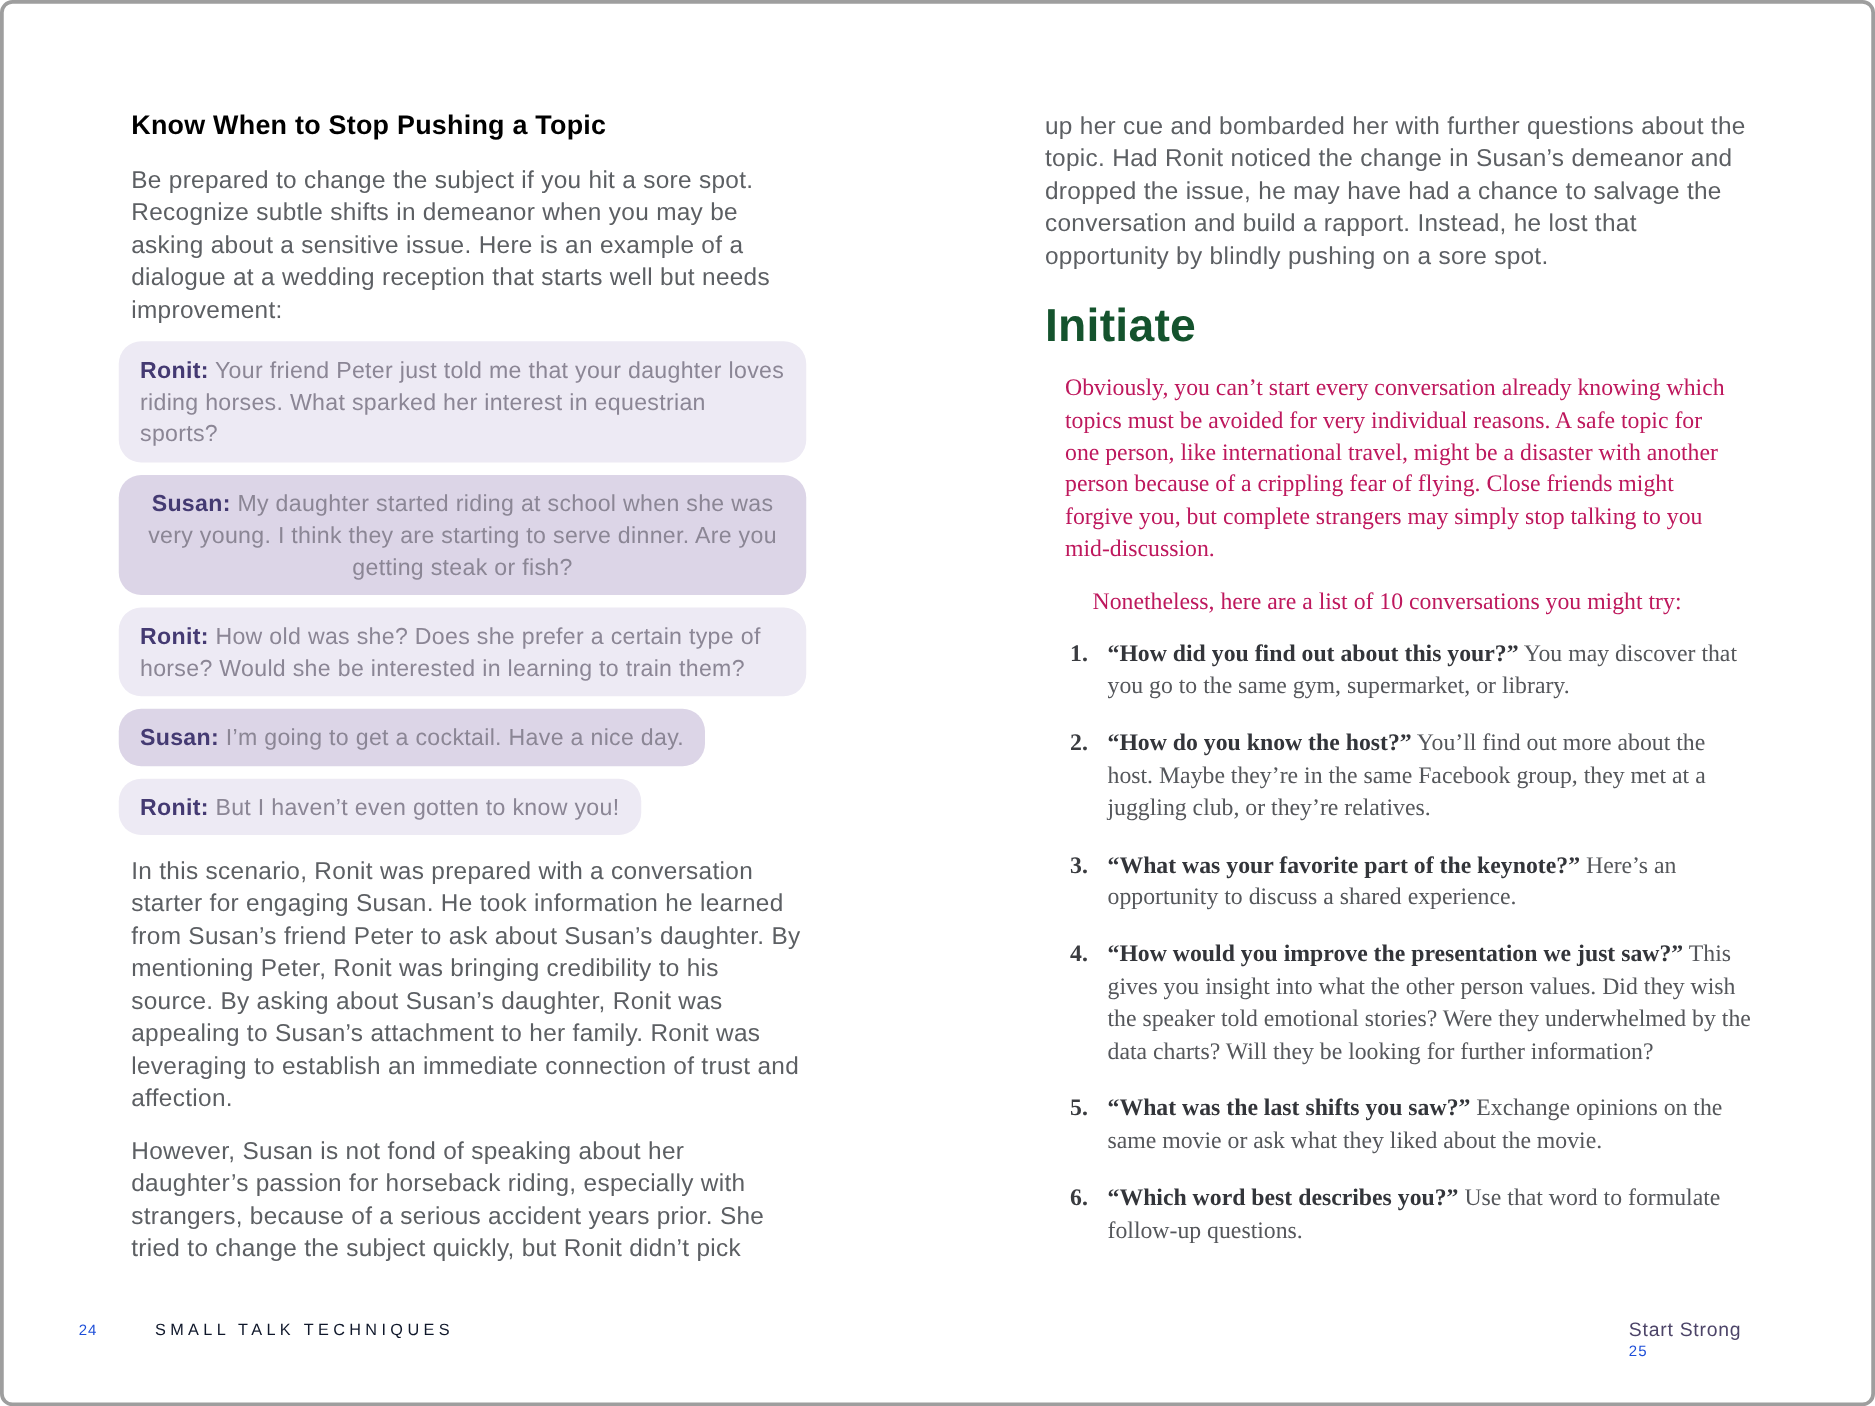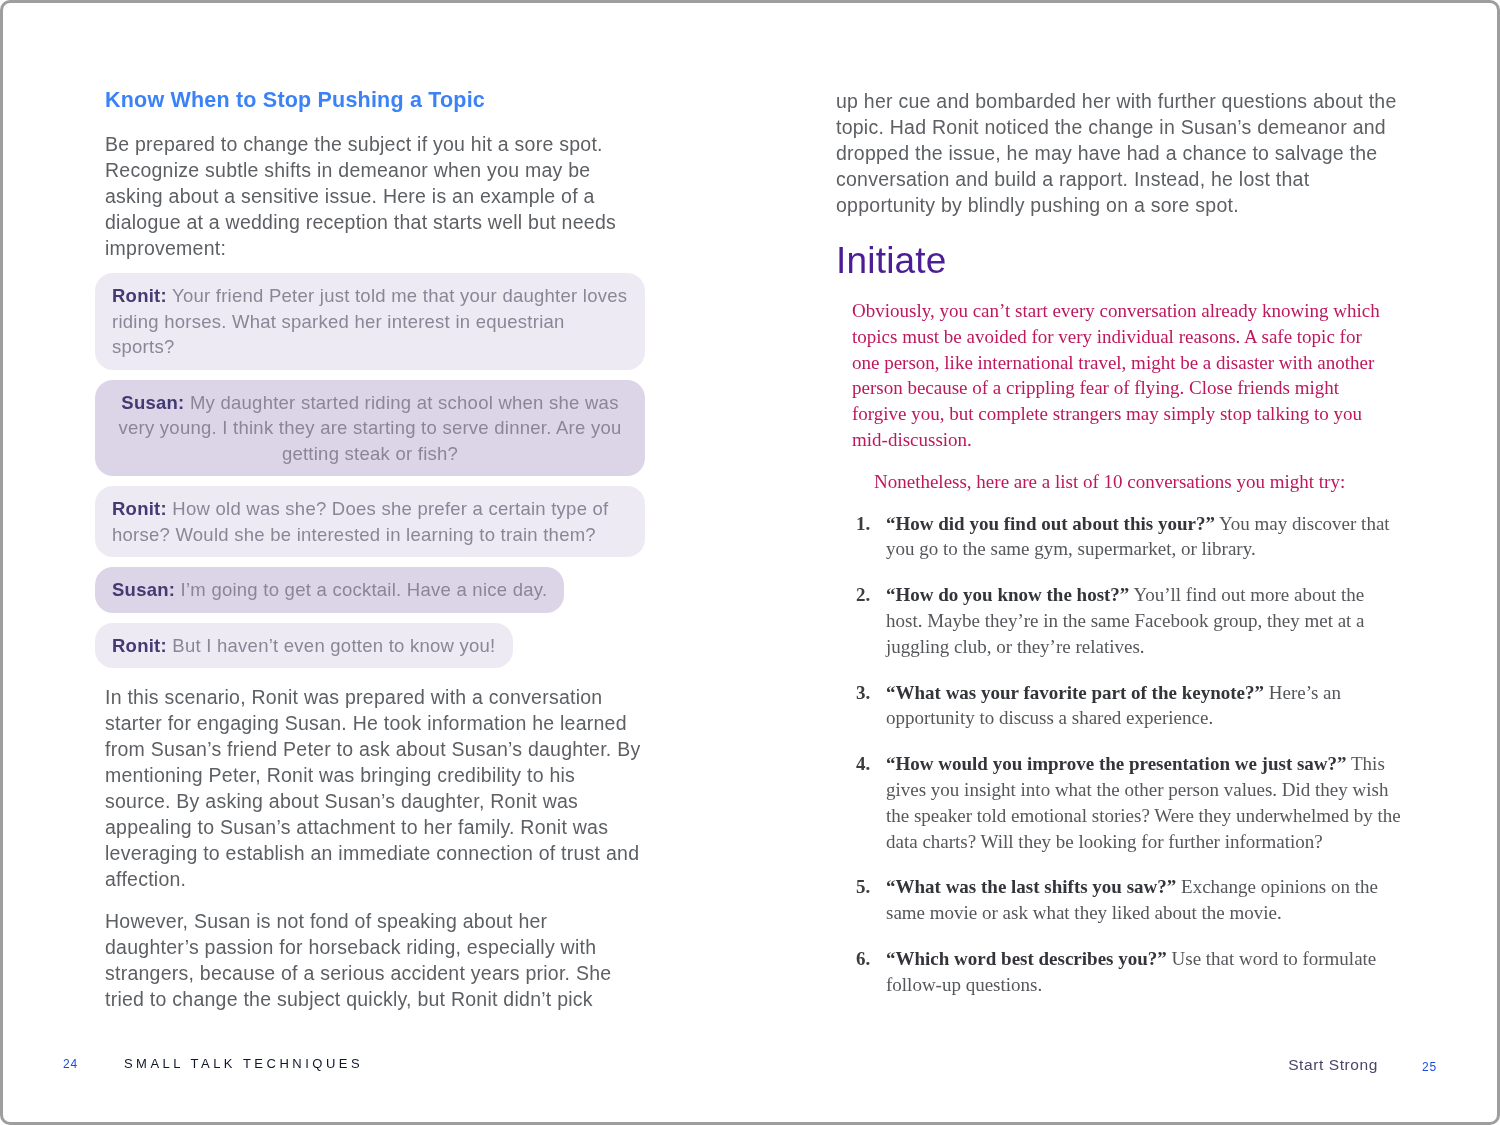--- a/index.html
+++ b/index.html
@@ -7,41 +7,41 @@
     width:1500px;height:1125px;position:relative;background:#ffffff;
     font-family:"Liberation Sans",sans-serif;overflow:hidden;
   }
   .frame{
     position:absolute;inset:0;border:3px solid #9e9e9e;border-radius:10px;
     box-sizing:border-box;pointer-events:none;
   }
   
   .page-left{position:absolute;left:105px;top:88px;width:540px;}
   .lp-heading{
-    font-size:21.5px;font-weight:700;color:#3b82f6;letter-spacing:.2px;
+    font-size:21.5px;font-weight:700;color:#000000;letter-spacing:.2px;
     margin:0 0 18px 0;
   }
   .sans-para{
     font-size:19.5px;line-height:26px;color:#5c5f63;letter-spacing:.25px;
     margin:0 0 12px 0;
   }
   .chat{margin-left:-10px;}
   .bubble{
     border-radius:18px;padding:10px 17px;max-width:530px;width:fit-content;
     font-size:18.5px;line-height:25.5px;color:#8b8695;letter-spacing:.25px;
     margin:0 0 10px 0;
   }
   .bubble.light{background:#edeaf4;}
   .bubble.dark{background:#dcd5e7;text-align:center;}
   .bubble b{color:#443a72;font-weight:700;}
   .lp-para{margin-top:16px;margin-bottom:0;}
   
   .page-right{position:absolute;left:836px;top:88px;width:565px;}
   .rp-heading{
-    font-size:37px;font-weight:400;color:#4c1d95;letter-spacing:.2px;
+    font-size:37px;font-weight:700;color:#14532d;letter-spacing:.2px;
     margin:22px 0 14px 0;
   }
   .serif-para{
     font-family:"Liberation Serif",serif;
     font-size:19px;line-height:25.8px;color:#be185d;margin:16px;
   }
   .serif-indent{text-indent:22px;}
   .qlist{margin-top:14px;}
   .qitem{display:flex;margin-bottom:20px;}
   .qnum{
@@ -52,21 +52,21 @@
   .qtext{
     flex:1;font-family:"Liberation Serif",serif;
     font-size:19px;line-height:25.8px;color:#55575b;
   }
   .qtext b{color:#33353a;}
   
   .footer-left{
     position:absolute;left:63px;top:1056px;display:flex;align-items:baseline;
   }
   .footer-right{
-    position:absolute;right:63px;top:1056px;display:flex;align-items:flex-end;
+    position:absolute;right:63px;top:1056px;display:flex;align-items:flex-start;flex-direction:column;
   }
   .page-num{font-size:12px;color:#1d4ed8;letter-spacing:.8px;}
   .running-title-left{
     margin-left:46px;font-size:13px;color:#0f172a;letter-spacing:3.5px;
     text-transform:uppercase;
   }
   .running-title-right{
     margin-right:44px;font-size:15.5px;color:#4c4468;letter-spacing:.6px;
   }
 </style>

